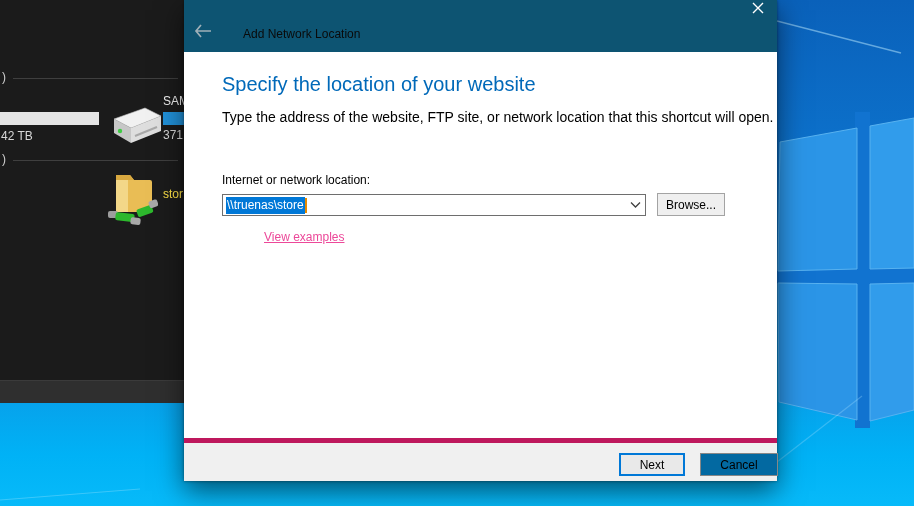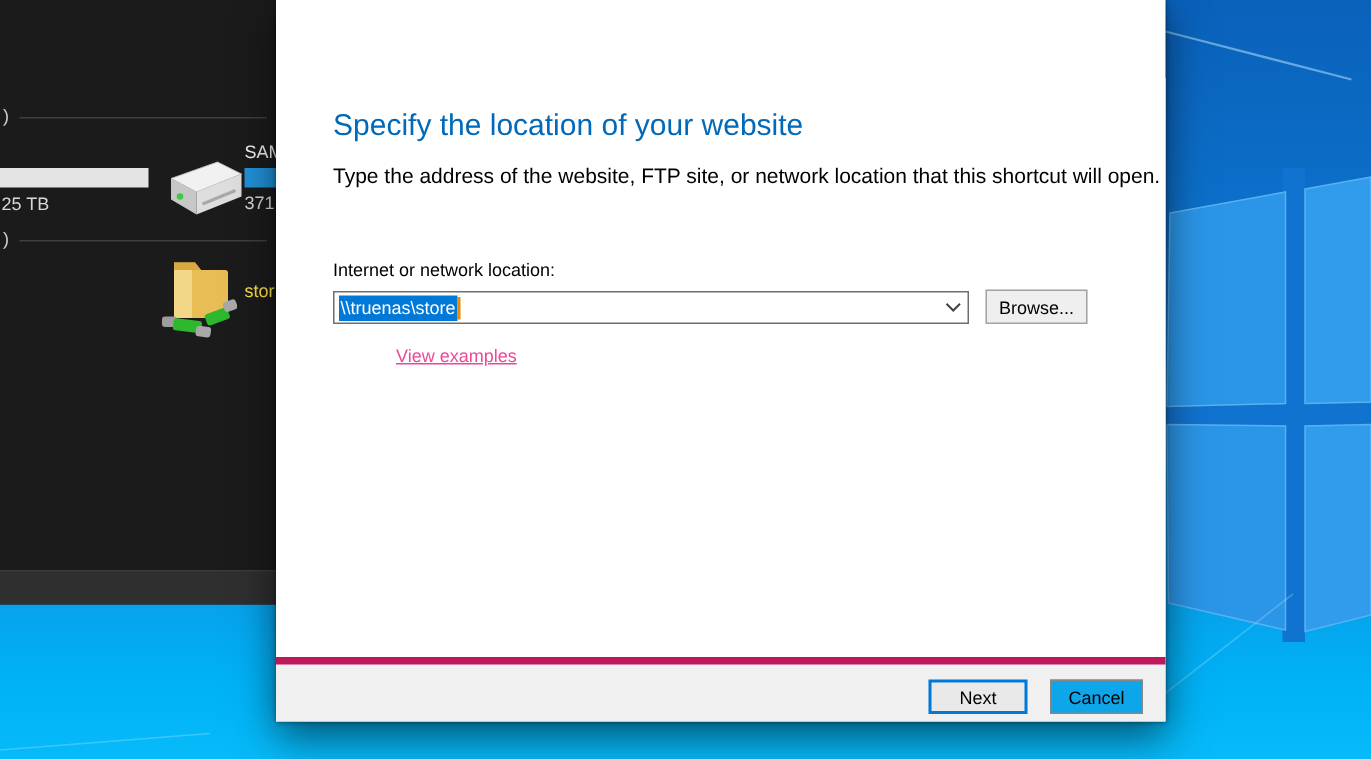--- a/index.html
+++ b/index.html
@@ -42,21 +42,21 @@
     display:flex;align-items:center;justify-content:center;cursor:pointer;}
   .btn{position:absolute;display:flex;align-items:center;justify-content:center;
     font-size:12px;color:#000;box-sizing:border-box;cursor:pointer;}
   .browse-btn{left:473px;top:141px;width:68px;height:23px;background:#efefef;border:1px solid #a3a3a3;}
   .link{position:absolute;left:38px;top:178px;font-size:12px;color:#ec4899;
     text-decoration:underline;cursor:pointer;margin-left:42px;}
 
   .dlg-footer{position:absolute;left:0;bottom:0;width:100%;height:43px;background:#f0f0f0;
     border-top:5px solid #be185d;box-sizing:border-box;padding-left:29px;}
   .next-btn{left:435px;top:10px;width:66px;height:23px;background:#e9e9e9;border:2px solid #0078d7;}
-  .cancel-btn{left:516px;top:10px;width:62px;height:23px;background:#0ea5e9;border:1px solid #878787;}
+  .cancel-btn{left:516px;top:10px;width:78px;height:23px;background:#0369a1;border:1px solid #878787;}
 </style>
 </head>
 <body>
 
 <div class="screen">
 
   <div class="desktop">
     <svg class="wallpaper-svg" width="914" height="506" viewBox="0 0 914 506">
 
       <rect x="855" y="112" width="15" height="316" fill="#1173d0"></rect>
@@ -71,21 +71,21 @@
       <line x1="777" y1="462" x2="862" y2="396" stroke="rgba(170,225,255,0.3)" stroke-width="1.2"></line>
       <line x1="0" y1="500" x2="140" y2="489" stroke="rgba(255,255,255,0.22)" stroke-width="1"></line>
     </svg>
   </div>
 
   <div class="explorer">
     <div class="exp-text" style="left:2px;top:70px;color:#cfcfcf;">)</div>
     <div class="grp-line" style="left:13px;top:78px;width:165px;"></div>
 
     <div class="gauge gauge-light" style="left:0;top:112px;width:99px;"></div>
-    <div class="exp-text" style="left:1px;top:129px;">25 TB</div>
+    <div class="exp-text" style="left:1px;top:129px;">42 TB</div>
 
     <svg class="icon-abs" style="left:104px;top:101px;" width="60" height="52" viewBox="0 0 60 52">
       <polygon points="10,18 41,7 57,15 27,27" fill="#f1f1f1" stroke="#bdbdbd" stroke-width="0.6"></polygon>
       <polygon points="10,18 27,27 27,42 10,32" fill="#c7c7c7"></polygon>
       <polygon points="27,27 57,15 57,30 27,42" fill="#dedede"></polygon>
       <line x1="31" y1="35" x2="53" y2="26" stroke="#a9a9a9" stroke-width="2"></line>
       <circle cx="16" cy="30" r="2.2" fill="#3ecb43"></circle>
     </svg>
 
     <div class="exp-text" style="left:163px;top:94px;color:#f2f2f2;">SAM</div>
@@ -106,20 +106,33 @@
       <rect x="40" y="35" width="9" height="7" rx="2" fill="#a8a8a8" transform="rotate(-20 40 35)"></rect>
     </svg>
 
     <div class="exp-text" style="left:163px;top:187px;color:#fde047;">stor</div>
 
     <div class="statusbar"></div>
   </div>
 
   <div class="dialog">
 
+    <div class="dlg-header">
+      <div class="back-btn">
+        <svg width="18" height="14" viewBox="0 0 18 14">
+          <path d="M7 1 L2 7 L7 13 M2 7 H17" stroke="#9fb0b8" stroke-width="1.7" fill="none"></path>
+        </svg>
+      </div>
+      <div class="dlg-title">Add Network Location</div>
+      <div class="close-btn">
+        <svg width="12" height="12" viewBox="0 0 12 12">
+          <path d="M1 1 L11 11 M11 1 L1 11" stroke="#ffffff" stroke-width="1.4"></path>
+        </svg>
+      </div>
+    </div>
 
     <div class="dlg-body">
       <div class="heading">Specify the location of your website</div>
       <div class="desc">Type the address of the website, FTP site, or network location that this shortcut will open.</div>
 
       <div class="addr-label">Internet or network location:</div>
 
       <div class="combo">
         <div class="combo-textwrap">
           <span class="sel-text">\\truenas\store</span>

